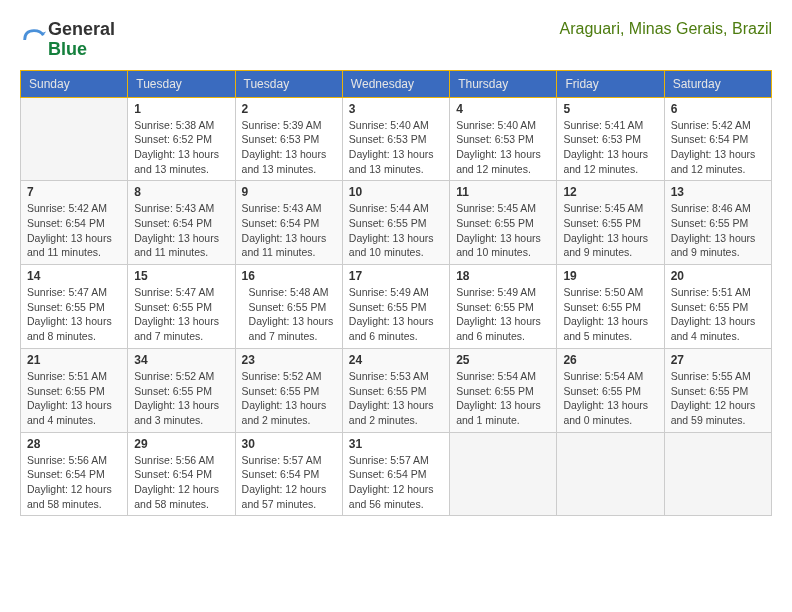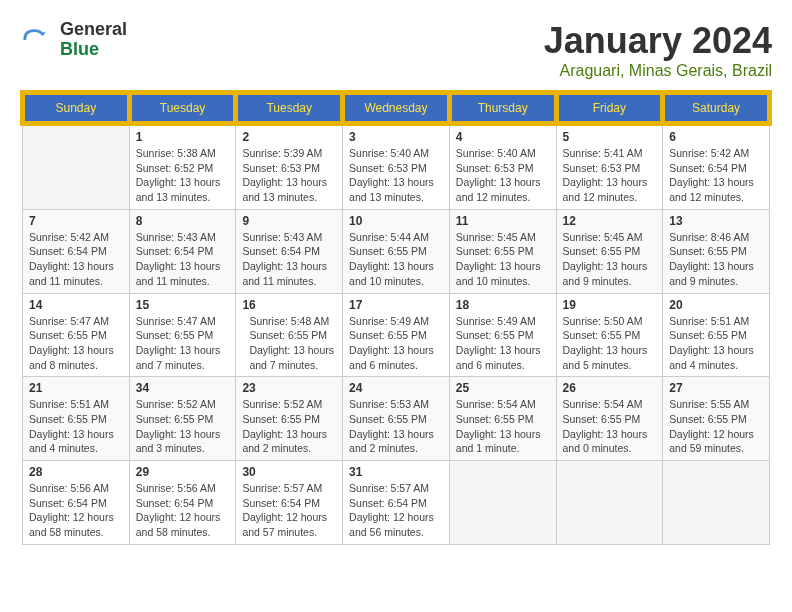--- a/index.html
+++ b/index.html
@@ -12,21 +12,21 @@
     }
     .header {
       display: flex;
       justify-content: space-between;
       align-items: flex-start;
       margin-bottom: 10px;
     }
     .logo {
       display: flex;
       align-items: center;
-      gap: 12px;
+      gap: 0;
     }
     .logo-text {
       font-size: 18px;
       font-weight: bold;
       color: #333;
       line-height: 1.1;
     }
     .logo-text span { color: #15803d; }
     .logo-icon {
       width: 28px;
@@ -44,26 +44,26 @@
       font-size: 16px;
       color: #4d7c0f;
     }
     table {
       width: 100%;
       border-collapse: collapse;
       font-size: 11px;
     }
     th {
       background-color: #3a6bbf;
-      color: #fde047;
-      text-align: center;
+      color: #e5e5e5;
+      text-align: left;
       padding: 6px 8px;
       font-size: 12px;
       font-weight: normal;
-      border: 5px solid #eab308;
+      border: 1px solid #eab308;
     }
     td {
       border: 1px solid #ccc;
       vertical-align: top;
       padding: 4px 6px;
       height: 80px;
       width: 14.28%;
       background: #fff;
     }
     td.empty {
@@ -95,21 +95,20 @@
     <svg class="logo-icon" viewBox="0 0 30 30" xmlns="http://www.w3.org/2000/svg">
       <path d="M5 15 Q5 5 15 5 Q22 5 25 10" stroke="#4a90d9" stroke-width="3" fill="none"></path>
       <path d="M25 10 L28 6 L22 8 Z" fill="#4a90d9"></path>
     </svg>
     <div>
       <div class="logo-text">General</div>
       <div class="logo-text"><span>Blue</span></div>
     </div>
   </div>
   <div class="title-section">
-    <div class="calendar-title">January 2024</div>
     <div class="calendar-subtitle">Araguari, Minas Gerais, Brazil</div>
   </div>
 </div>
 
 <table>
   <thead>
     <tr>
     <th>Sunday</th>
         <th>Tuesday</th>
         <th>Tuesday</th>

